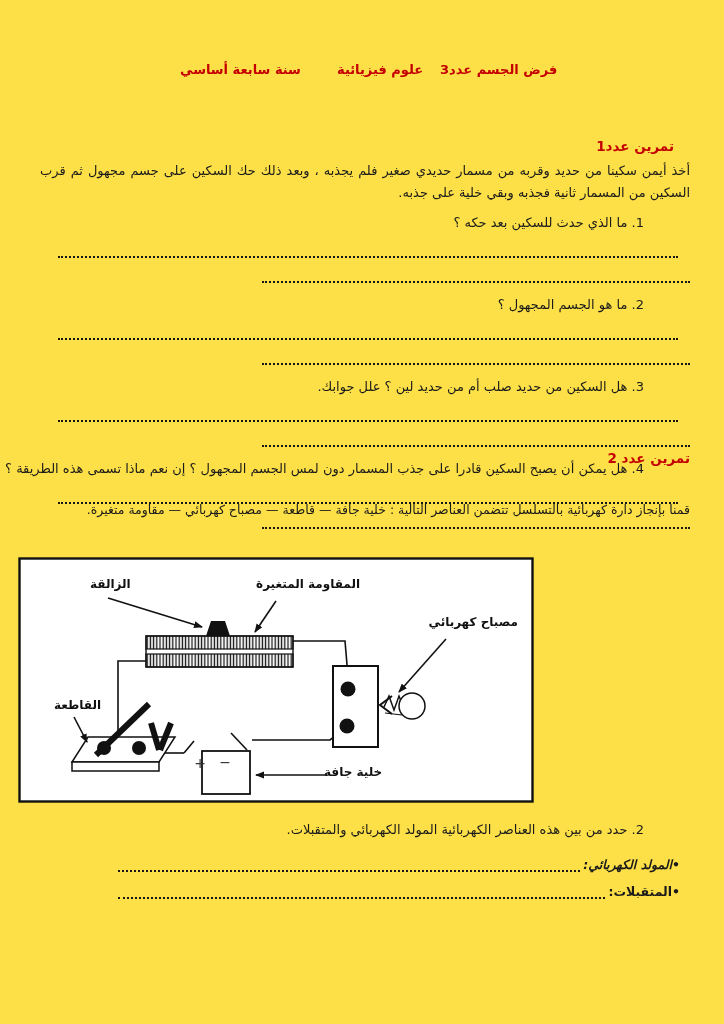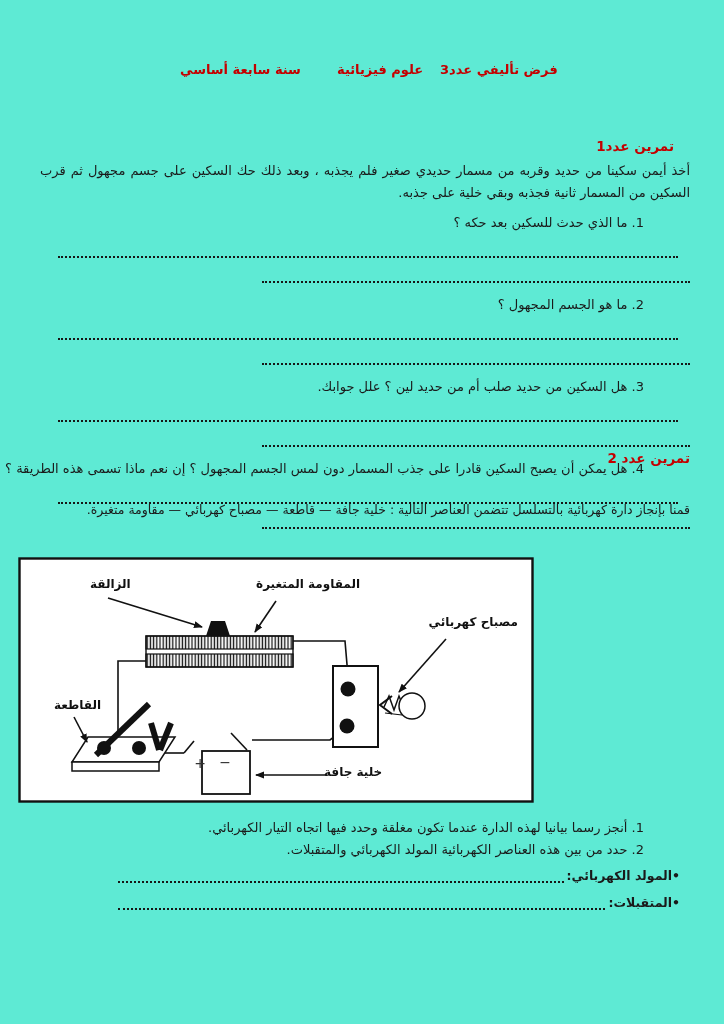--- a/index.html
+++ b/index.html
@@ -1,17 +1,17 @@
 <!DOCTYPE html>
 <html><head>
 <meta charset="utf-8">
 <style>
   html,body{margin:0;padding:0;background:#ffffff;}
   .doc{
-    position:relative;width:724px;height:1024px;background:#5eead4;overflow:hidden;
+    position:relative;width:724px;height:1024px;background:#fde047;overflow:hidden;
     font-family:"DejaVu Sans",sans-serif;color:#1a1a1a;direction:rtl;
   }
   .abs{position:absolute;}
   
   .hdr-item{position:absolute;top:0;font-size:13px;font-weight:bold;color:#c40000;white-space:nowrap;}
   .ex-title{font-size:13.5px;font-weight:bold;color:#c40000;white-space:nowrap;}
   
   .sect{position:absolute;right:34px;left:40px;direction:rtl;}
   .intro{font-size:13px;line-height:22px;text-align:justify;margin:6px 0 0 0;}
   .q{font-size:13px;line-height:20px;padding-right:46px;margin-top:9px;white-space:nowrap;}
@@ -33,21 +33,21 @@
   .tagline{position:absolute;right:3px;top:60px;font-size:9px;font-weight:bold;color:#1f2430;white-space:nowrap;}
 </style>
 </head>
 <body>
 
 <div class="doc">
 
   <div class="abs" style="top:62px;left:0;width:724px;height:24px;direction:ltr;">
     <span class="hdr-item" style="left:180px;">سنة سابعة أساسي</span>
     <span class="hdr-item" style="left:337px;">علوم فيزيائية</span>
-    <span class="hdr-item" style="left:440px;">فرض تأليفي عدد3</span>
+    <span class="hdr-item" style="left:440px;">فرض الجسم عدد3</span>
   </div>
 
   <div class="sect" style="top:90px;">
     <div class="ex-title" style="margin-right:16px;margin-top:48px;">تمرين عدد1</div>
     <p class="intro">أخذ أيمن سكينا من حديد وقربه من مسمار حديدي صغير فلم يجذبه ، وبعد ذلك حك السكين على جسم مجهول ثم قرب السكين من المسمار ثانية فجذبه وبقي خلية على جذبه.</p>
 
     <div class="q">1. ما الذي حدث للسكين بعد حكه ؟</div>
     <div class="dots full"></div>
     <div class="dots short"></div>
 
@@ -139,24 +139,23 @@
     </svg>
 
     <div class="dlabel" style="left:72px;top:20px;">الزالقة</div>
     <div class="dlabel" style="left:200px;top:20px;width:102px;text-align:center;padding-left:40px;">المقاومة المتغيرة</div>
     <div class="dlabel" style="left:398px;top:58px;width:102px;">مصباح كهربائي</div>
     <div class="dlabel" style="left:36px;top:141px;">القاطعة</div>
     <div class="dlabel" style="left:306px;top:208px;">خلية جافة</div>
   </div>
 
   <div class="sect" style="top:818px;">
-    <div class="q" style="margin-top:0;">1. أنجز رسما بيانيا لهذه الدارة عندما تكون مغلقة وحدد فيها اتجاه التيار الكهربائي.</div>
     <div class="q" style="margin-top:2px;">2. حدد من بين هذه العناصر الكهربائية المولد الكهربائي والمتقبلات.</div>
 
-    <div class="ansline" style="margin-top:3px;">
+    <div class="ansline" style="margin-top:12px;font-style:italic;">
       <span class="lbl">•المولد الكهربائي:</span>
       <span class="fill"></span>
     </div>
     <div class="ansline">
       <span class="lbl">•المتقبلات:</span>
       <span class="fill"></span>
     </div>
   </div>
 
 

